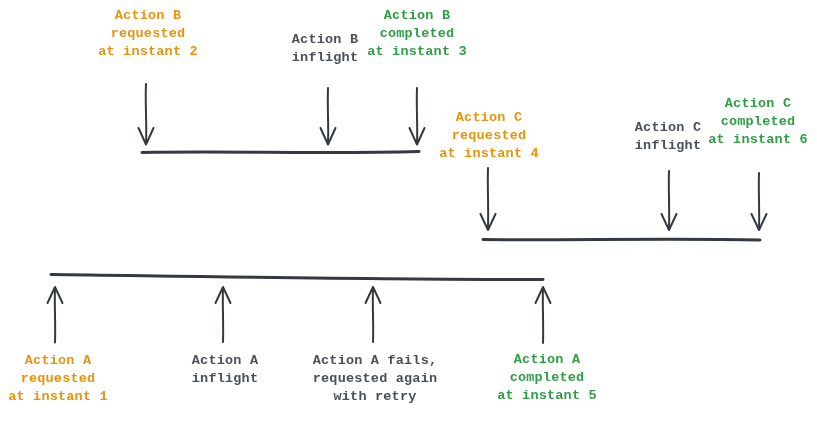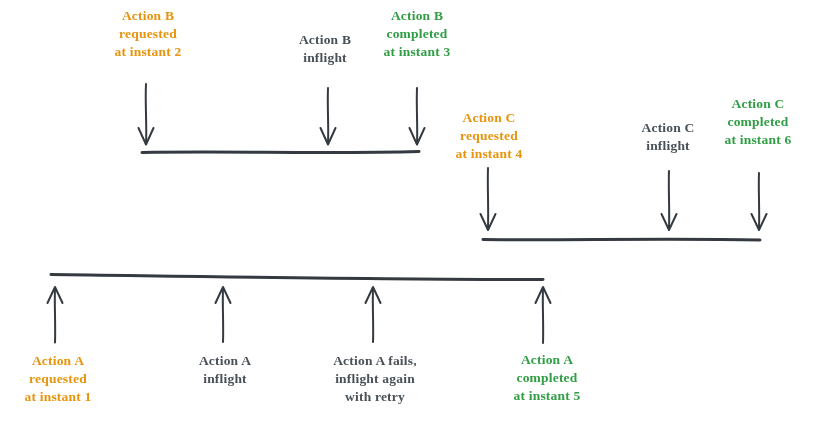--- a/index.html
+++ b/index.html
@@ -3,21 +3,21 @@
 <meta charset="utf-8">
 <style>
   html, body { margin: 0; padding: 0; }
   body { background: #ffffff; }
   .canvas {
     position: relative;
     width: 810px;
     height: 424px;
     background: var(--background, #ffffff);
     overflow: hidden;
-    font-family: Liberation Serif, serif;
+    font-family: Liberation Mono, monospace;
   }
   .strokes {
     position: absolute;
     left: 0; top: 0;
     width: 817px; height: 424px;
   }
   .strokes path {
     fill: none;
     stroke: var(--stroke, #343a40);
     stroke-linecap: round;
@@ -117,19 +117,19 @@
 at instant 6</div>
 
   <div class="lbl requested" style="left:0px;   top:352px; width:116px;">Action A
 requested
 at instant 1</div>
 
   <div class="lbl inflight" style="left:174px; top:352px; width:102px;">Action A
 inflight</div>
 
   <div class="lbl inflight" style="left:312px; top:352px; width:126px;">Action A fails,
-inflight again
+requested again
 with retry</div>
 
   <div class="lbl completed" style="left:489px; top:351px; width:116px;">Action A
 completed
 at instant 5</div>
 </div>
 
 </body></html>

